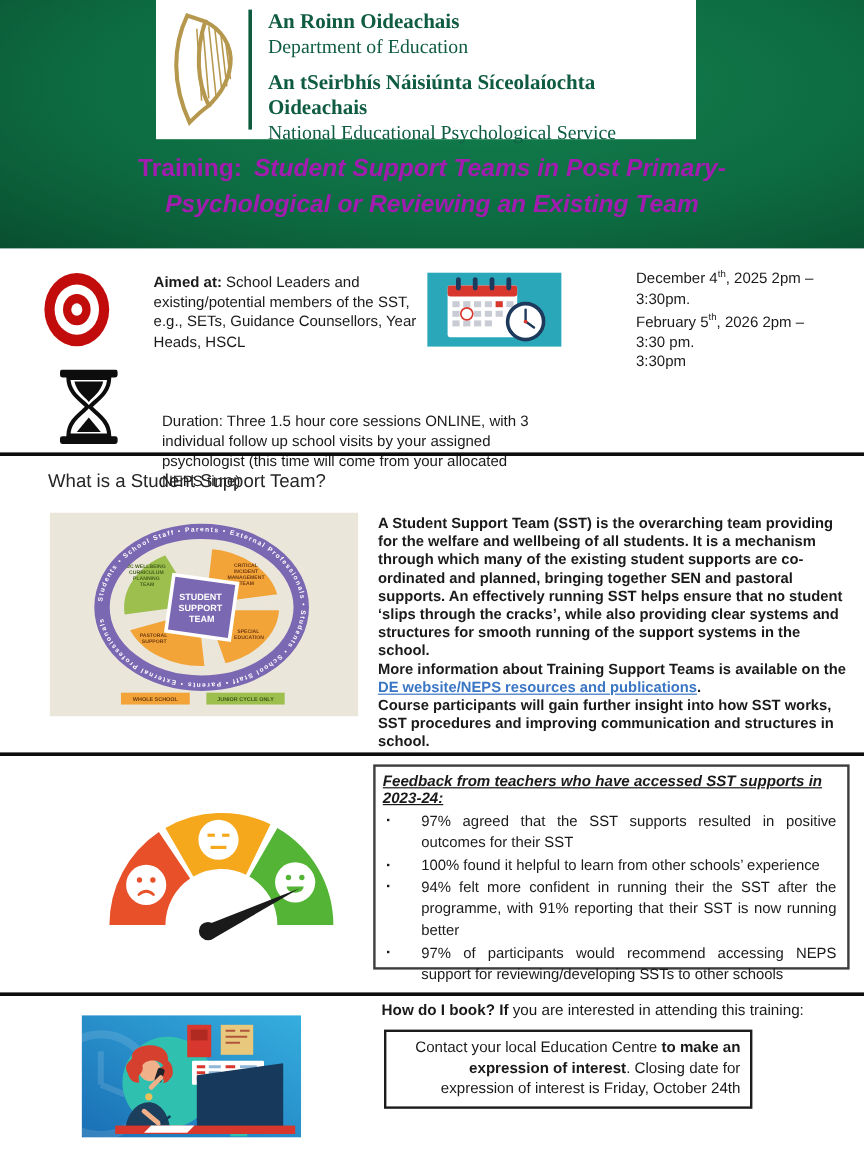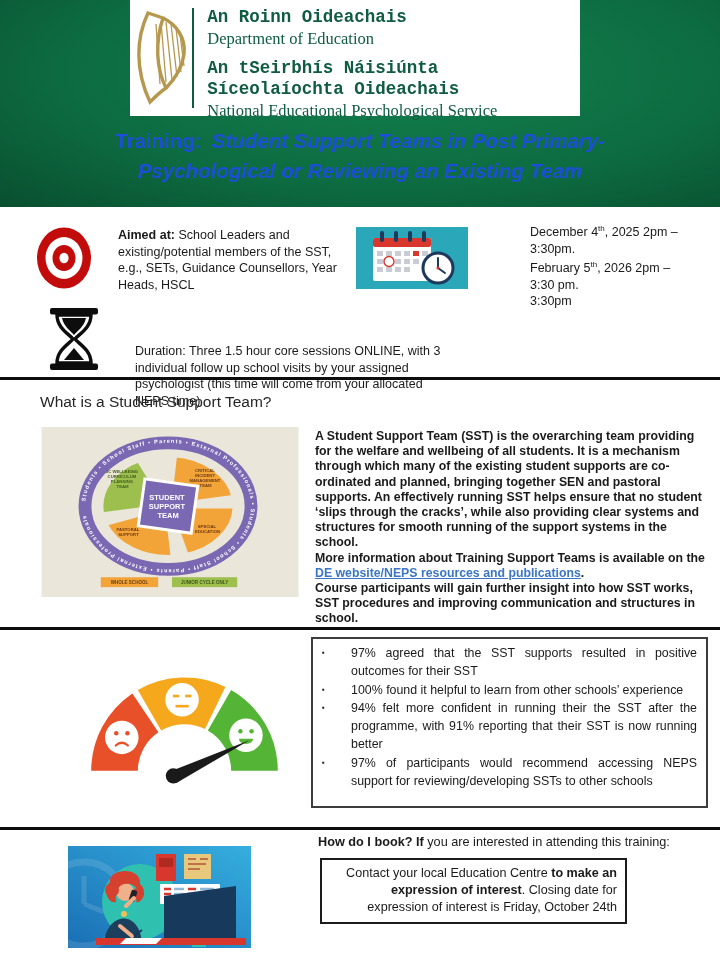--- a/index.html
+++ b/index.html
@@ -7,30 +7,30 @@
           font-family:"Liberation Sans",sans-serif;color:#1a1a1a;}
   .abs{position:absolute;}
 
   
   .banner{left:0;top:0;width:720px;height:207px;
           background:radial-gradient(ellipse at 55% 35%, #12804e 0%, #0d6b41 60%, #094f2f 100%);}
   .logo-box{left:130px;top:0;width:450px;height:116px;background:#fff;display:flex;align-items:flex-start;}
   .harp-wrap{width:78px;height:116px;display:flex;align-items:center;justify-content:center;}
   .logo-sep{width:3px;height:100px;margin-top:8px;background:#0e5b40;}
   .logo-text{padding:7px 0 0 13px;font-family:"Liberation Serif",serif;color:#0f5c43;}
-  .logo-text .b{font-weight:bold;font-size:17.5px;line-height:21px;font-family:Liberation Mono, monospace;}
+  .logo-text .b{font-weight:bold;font-size:17.5px;line-height:21px;}
   .logo-text .r{font-size:16.5px;line-height:21px;}
   .logo-gap{height:9px;}
 
-  .title-line{left:0;width:720px;text-align:center;color:#1d4ed8;
+  .title-line{left:0;width:720px;text-align:center;color:#a21caf;
               font-weight:bold;font-size:20.5px;font-style:italic;}
   .title-prefix{font-style:normal;margin-right:10px;}
 
   
-  .aimed{left:118px;top:227px;width:220px;font-size:12.5px;line-height:16.5px;}
+  .aimed{left:128px;top:227px;width:220px;font-size:12.5px;line-height:16.5px;}
   .dates{left:530px;top:221px;width:184px;font-size:12.5px;line-height:16.4px;}
   .dates sup{font-size:8px;}
   .duration{left:135px;top:323px;width:324px;font-size:12.5px;line-height:16.6px;margin-top:20px;}
 
   .divider{left:0;width:720px;background:#0d0d0d;}
 
   
   .heading{left:40px;top:393px;font-size:15.5px;color:#262626;}
   .para{left:315px;top:429px;width:398px;font-size:12.3px;line-height:15.2px;font-weight:bold;}
   .link{color:#3a76c4;text-decoration:underline;cursor:pointer;}
@@ -229,20 +229,21 @@
         <circle cx="-5.5" cy="-4" r="2.2" fill="#54b435"></circle>
           <circle cx="5.5" cy="-4" r="2.2" fill="#54b435"></circle>
         <path d="M-7 3.5 A7 5 0 0 0 7 3.5 Z" fill="#54b435"></path>
       </g>
       <polygon points="105,125 112,136 184,94" fill="#1a1a1a"></polygon>
       <circle cx="109" cy="129" r="7.5" fill="#1a1a1a"></circle>
     </svg>
   </div>
 
   <div class="abs fb-box">
+    <div class="fb-title">Feedback from teachers who have accessed  SST supports in 2023-24:</div>
     <div class="b-row">
         <span class="b-marker">▪</span>
         <div class="b-text">97% agreed that the SST supports resulted in positive outcomes for their SST</div>
       </div>
     <div class="b-row">
         <span class="b-marker">▪</span>
         <div class="b-text">100% found it helpful to learn from other schools’ experience</div>
       </div>
     <div class="b-row">
         <span class="b-marker">▪</span>

